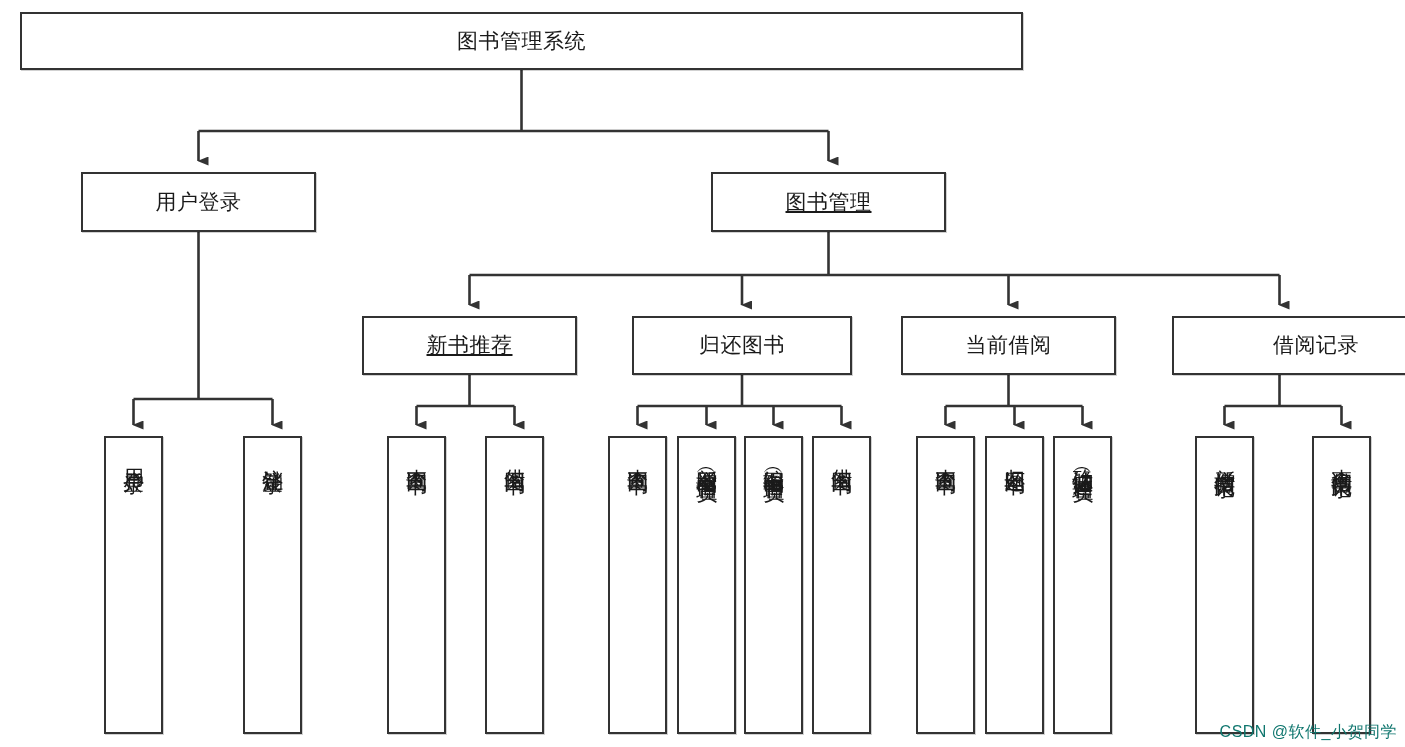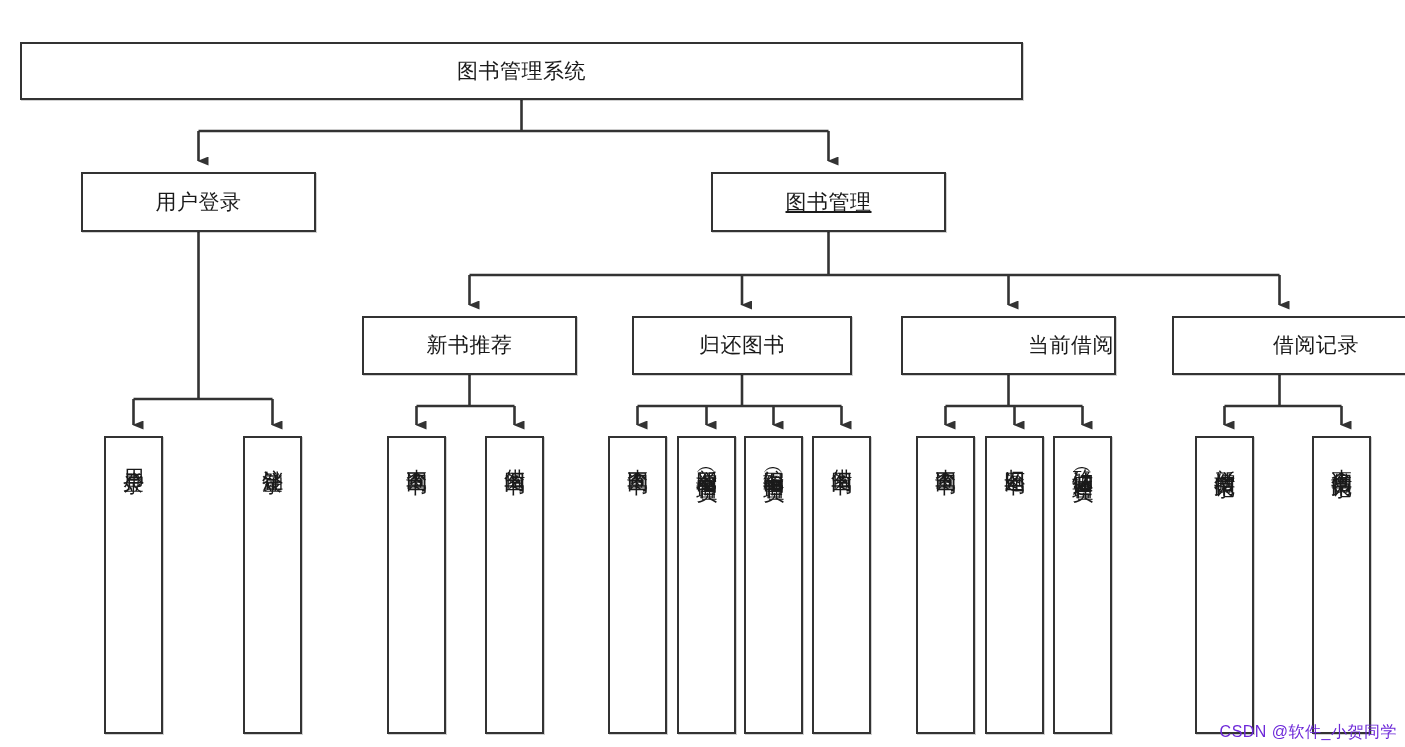--- a/index.html
+++ b/index.html
@@ -52,21 +52,21 @@
     text-orientation: upright;
     font-size: 21px;
     line-height: 1.25;
     letter-spacing: 2px;
   }
   .watermark {
     position: absolute;
     right: 8px;
     bottom: 4px;
     font-size: 16px;
-    color: #6d28d9;
+    color: #0f766e;
     letter-spacing: 0.5px;
     user-select: none;
     white-space: nowrap;
   }
 </style>
 </head>
 <body>
 
 <div id="canvas">
   <svg id="edges" viewBox="0 0 1405 747" xmlns="http://www.w3.org/2000/svg">
@@ -106,36 +106,36 @@
         <path d="M1014.5,406 L1014.5,425" marker-end="url(#arrowhead)"></path>
         <path d="M1082.5,406 L1082.5,425" marker-end="url(#arrowhead)"></path>
         <path d="M1279.5,375 L1279.5,406"></path>
         <path d="M1224.5,406 L1341.5,406"></path>
         <path d="M1224.5,406 L1224.5,425" marker-end="url(#arrowhead)"></path>
         <path d="M1341.5,406 L1341.5,425" marker-end="url(#arrowhead)"></path>
       </g>
   </svg>
 
   <div id="node-layer">
-      <div class="node horiz" style="left: 20px; top: 12px; width: 1003px; height: 58px; margin-top: 30px;">
+      <div class="node horiz" style="left: 20px; top: 12px; width: 1003px; height: 58px;">
         <span class="node-label">图书管理系统</span>
       </div>
       <div class="node horiz" style="left: 81px; top: 172px; width: 235px; height: 60px;">
         <span class="node-label">用户登录</span>
       </div>
       <div class="node horiz" style="left: 711px; top: 172px; width: 235px; height: 60px; text-decoration: underline;">
         <span class="node-label">图书管理</span>
       </div>
-      <div class="node horiz" style="left: 362px; top: 316px; width: 215px; height: 59px;">
+      <div class="node horiz" style="left: 362px; top: 316px; width: 215px; height: 59px; text-decoration: underline;">
         <span class="node-label">新书推荐</span>
       </div>
       <div class="node horiz" style="left: 632px; top: 316px; width: 220px; height: 59px;">
         <span class="node-label">归还图书</span>
       </div>
-      <div class="node horiz" style="left: 901px; top: 316px; width: 215px; height: 59px; justify-content: flex-end;">
+      <div class="node horiz" style="left: 901px; top: 316px; width: 215px; height: 59px;">
         <span class="node-label">当前借阅</span>
       </div>
       <div class="node horiz" style="left: 1172px; top: 316px; width: 245px; height: 59px; padding-left: 43px;">
         <span class="node-label">借阅记录</span>
       </div>
       <div class="node vert" style="left: 104px; top: 436px; width: 59px; height: 298px;">
         <span class="node-label">用户登录</span>
       </div>
       <div class="node vert" style="left: 243px; top: 436px; width: 59px; height: 298px;">
         <span class="node-label">注销登录</span>

